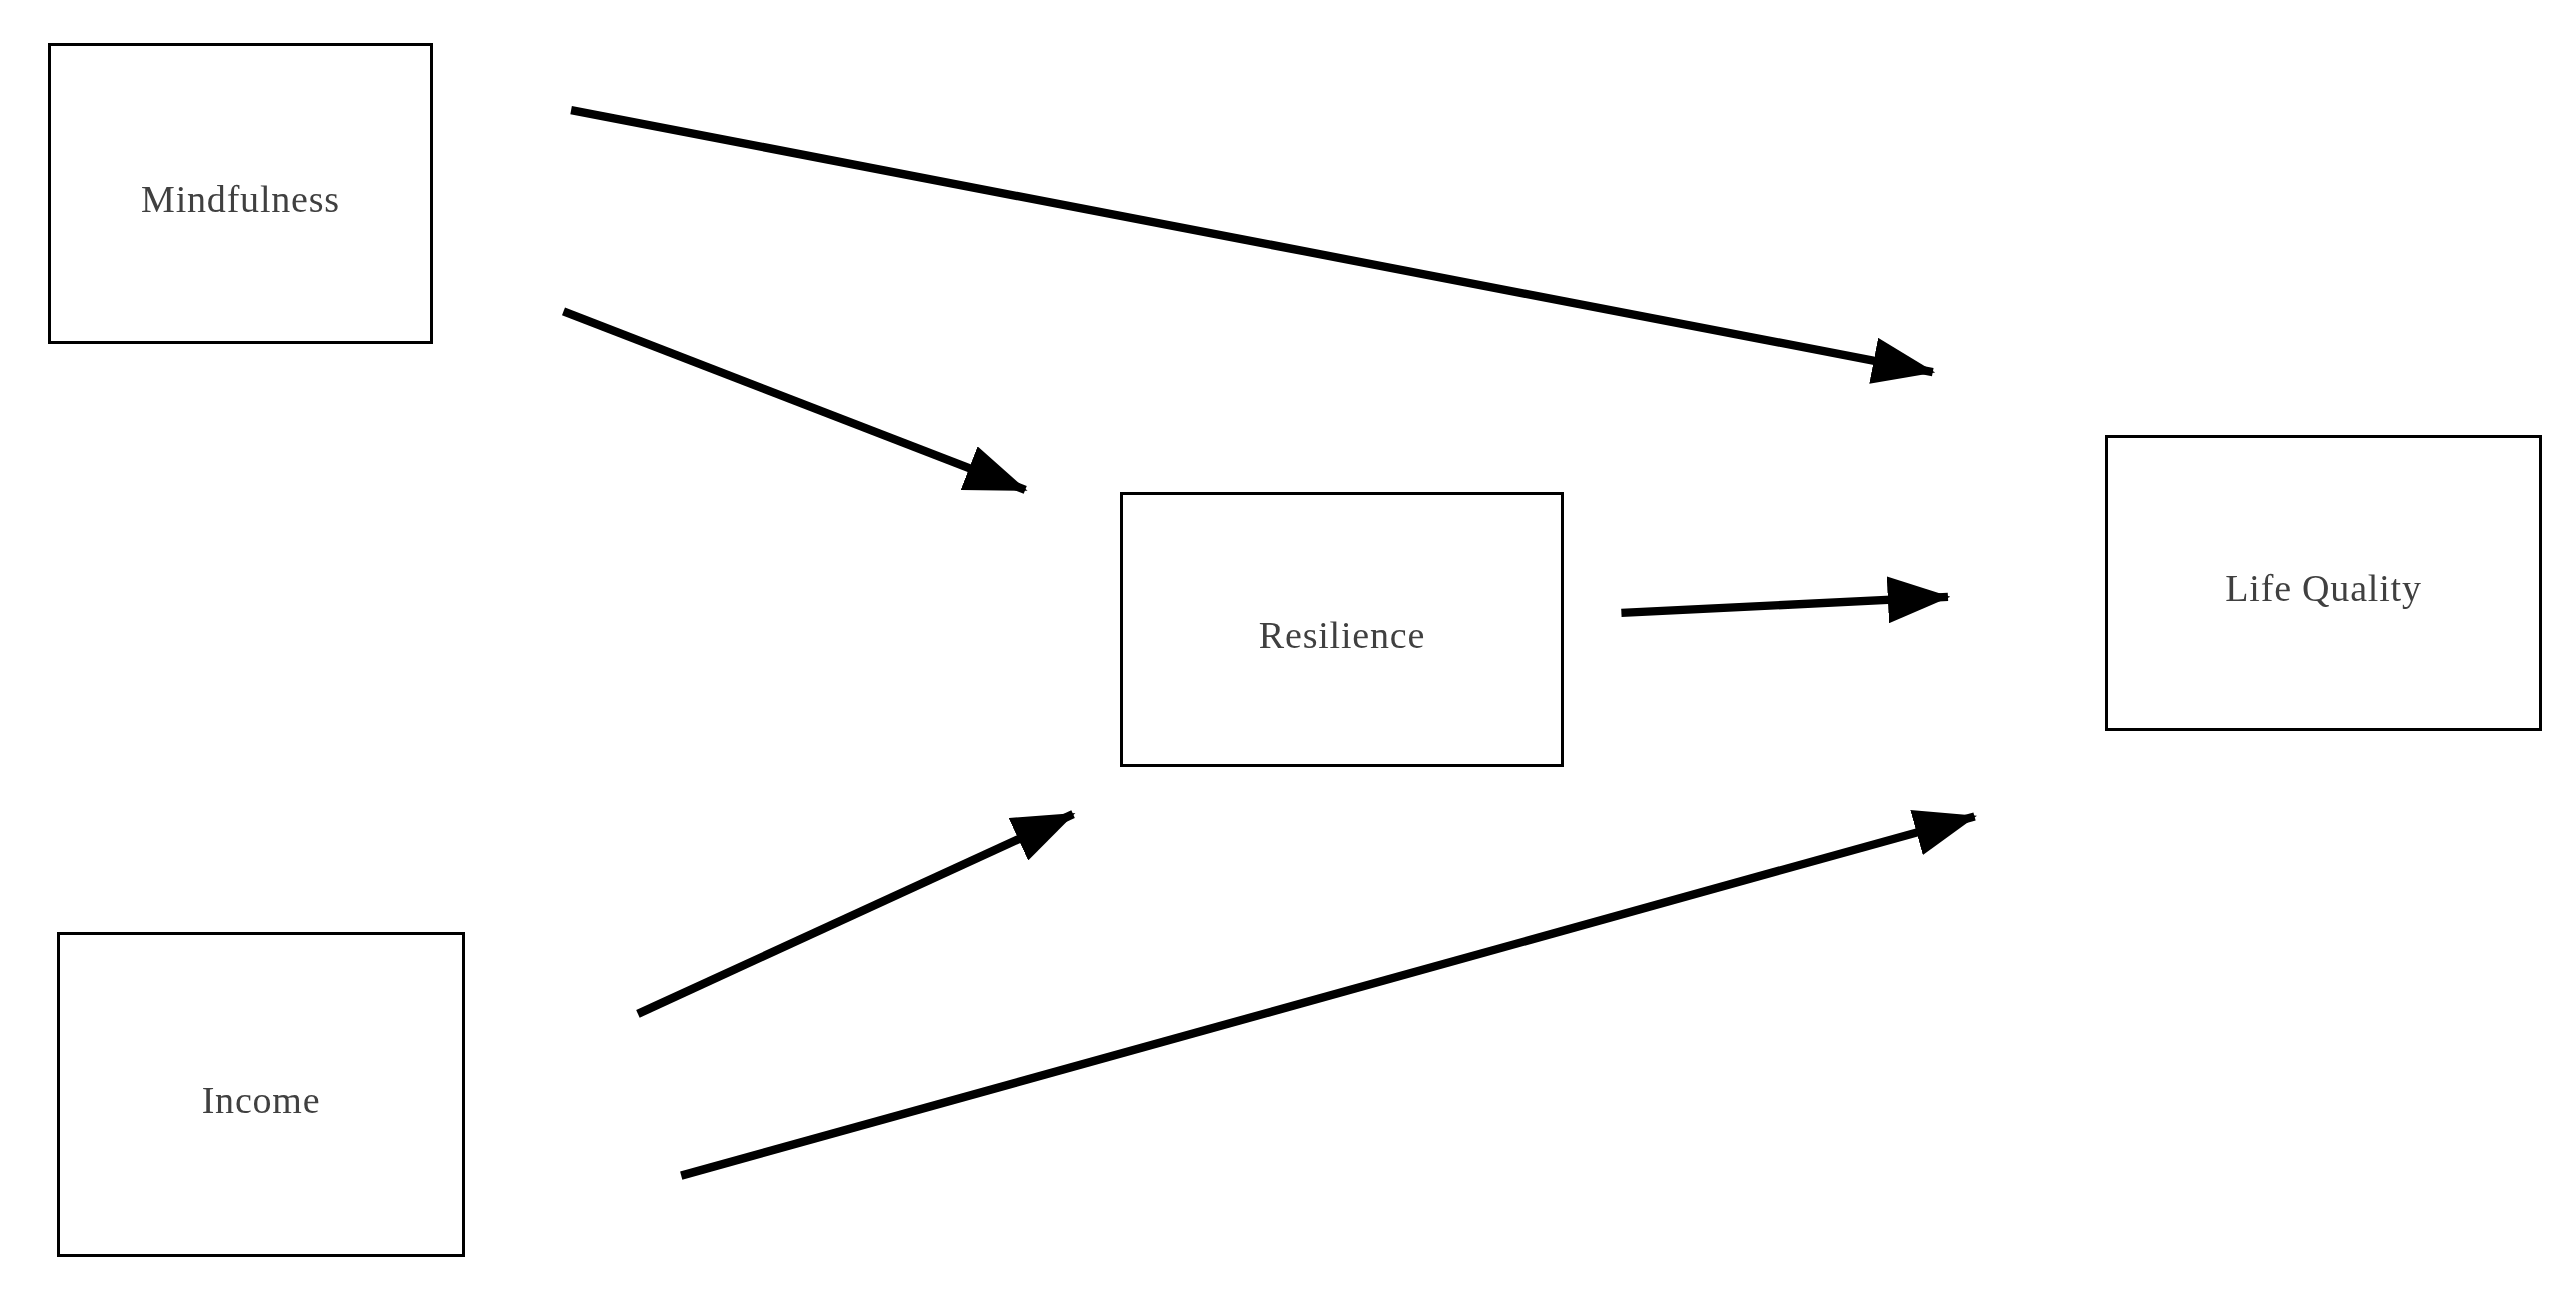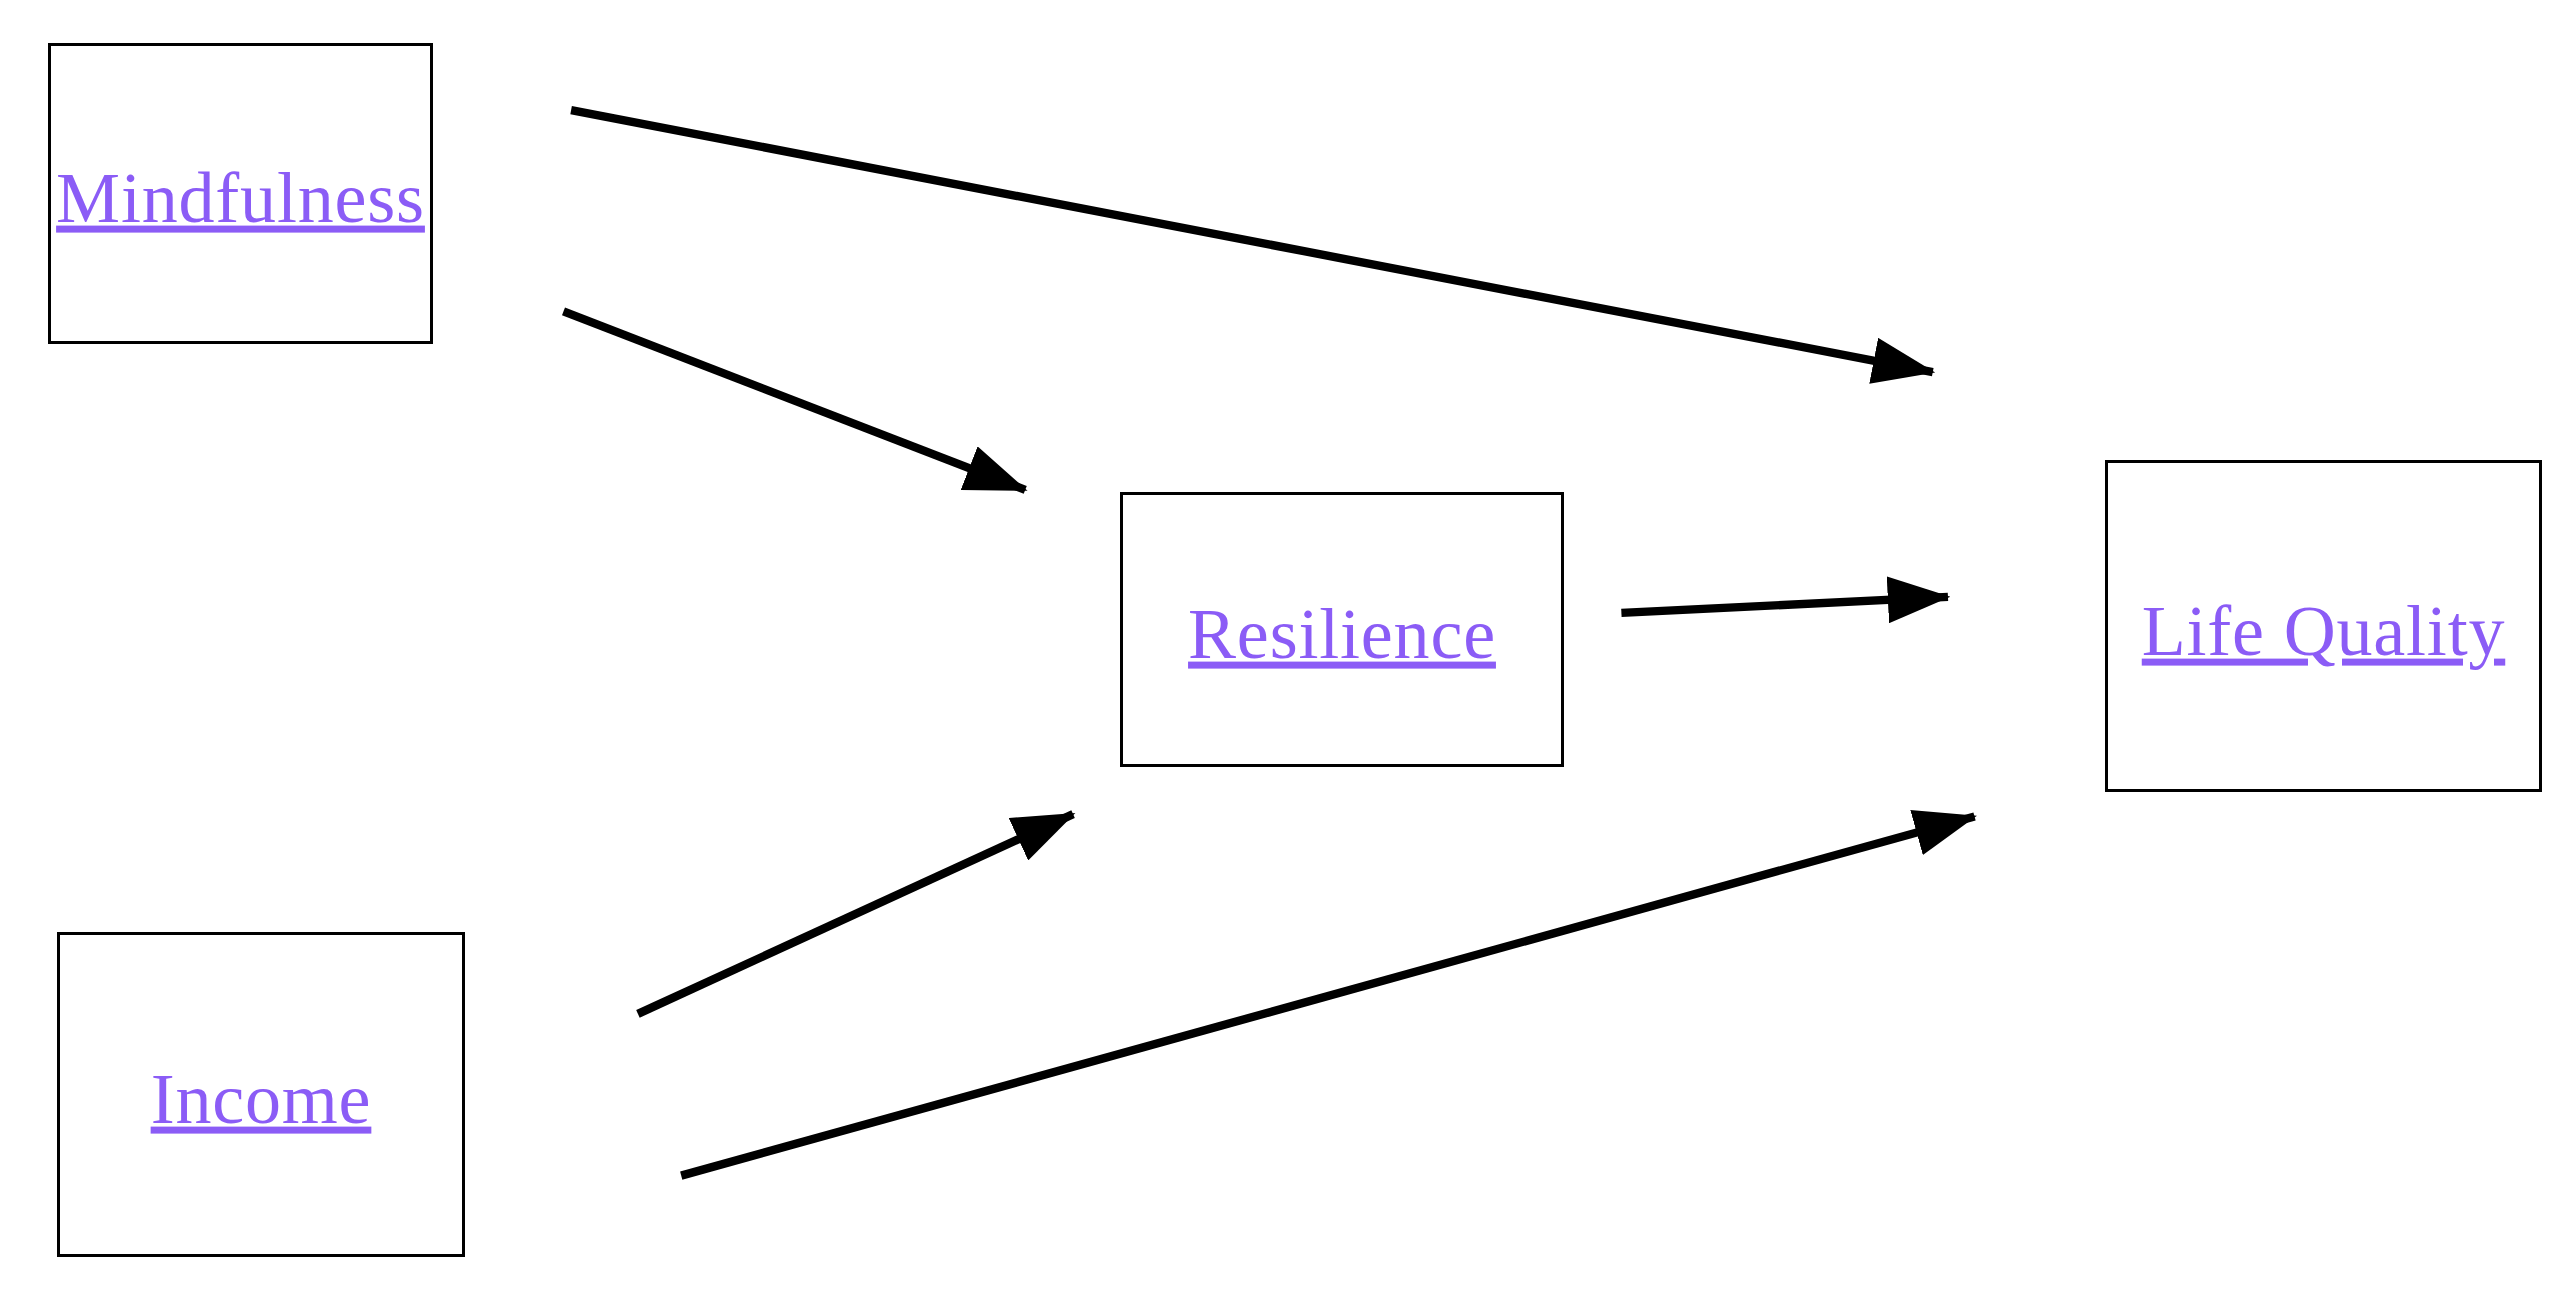--- a/index.html
+++ b/index.html
@@ -26,31 +26,30 @@
   .node {
     position: absolute;
     box-sizing: border-box;
     border: 3px solid #000000;
     background: #ffffff;
     display: flex;
     align-items: center;
     justify-content: center;
   }
   .node .label {
-    font-size: 72px;
-    color: #8b5cf6;
+    font-size: 38px;
+    color: #404040;
     letter-spacing: 0.8px;
     white-space: nowrap;
     transform: translateY(4.6px);
-    text-decoration: underline;
   }
   #node-mindfulness  { left: 48px;   top: 43px;   width: 385px; height: 301px; }
   #node-income       { left: 57px;   top: 932px; width: 408px; height: 325px; }
   #node-resilience   { left: 1120px; top: 492px;  width: 444px; height: 275px; }
-  #node-life-quality { left: 2105px; top: 460px;  width: 437px; height: 332px; }
+  #node-life-quality { left: 2105px; top: 435px;  width: 437px; height: 296px; }
 </style>
 </head>
 <body>
 
 <div id="canvas">
 
   <svg id="arrow-layer" viewBox="0 0 3392 1717" xmlns="http://www.w3.org/2000/svg">
     <defs>
       <marker id="arrowhead" markerWidth="7.5" markerHeight="5.6" refX="7.2" refY="2.8" orient="auto" markerUnits="strokeWidth">
         <path d="M0,0 L7.5,2.8 L0,5.6 Z" fill="#000000"></path>

